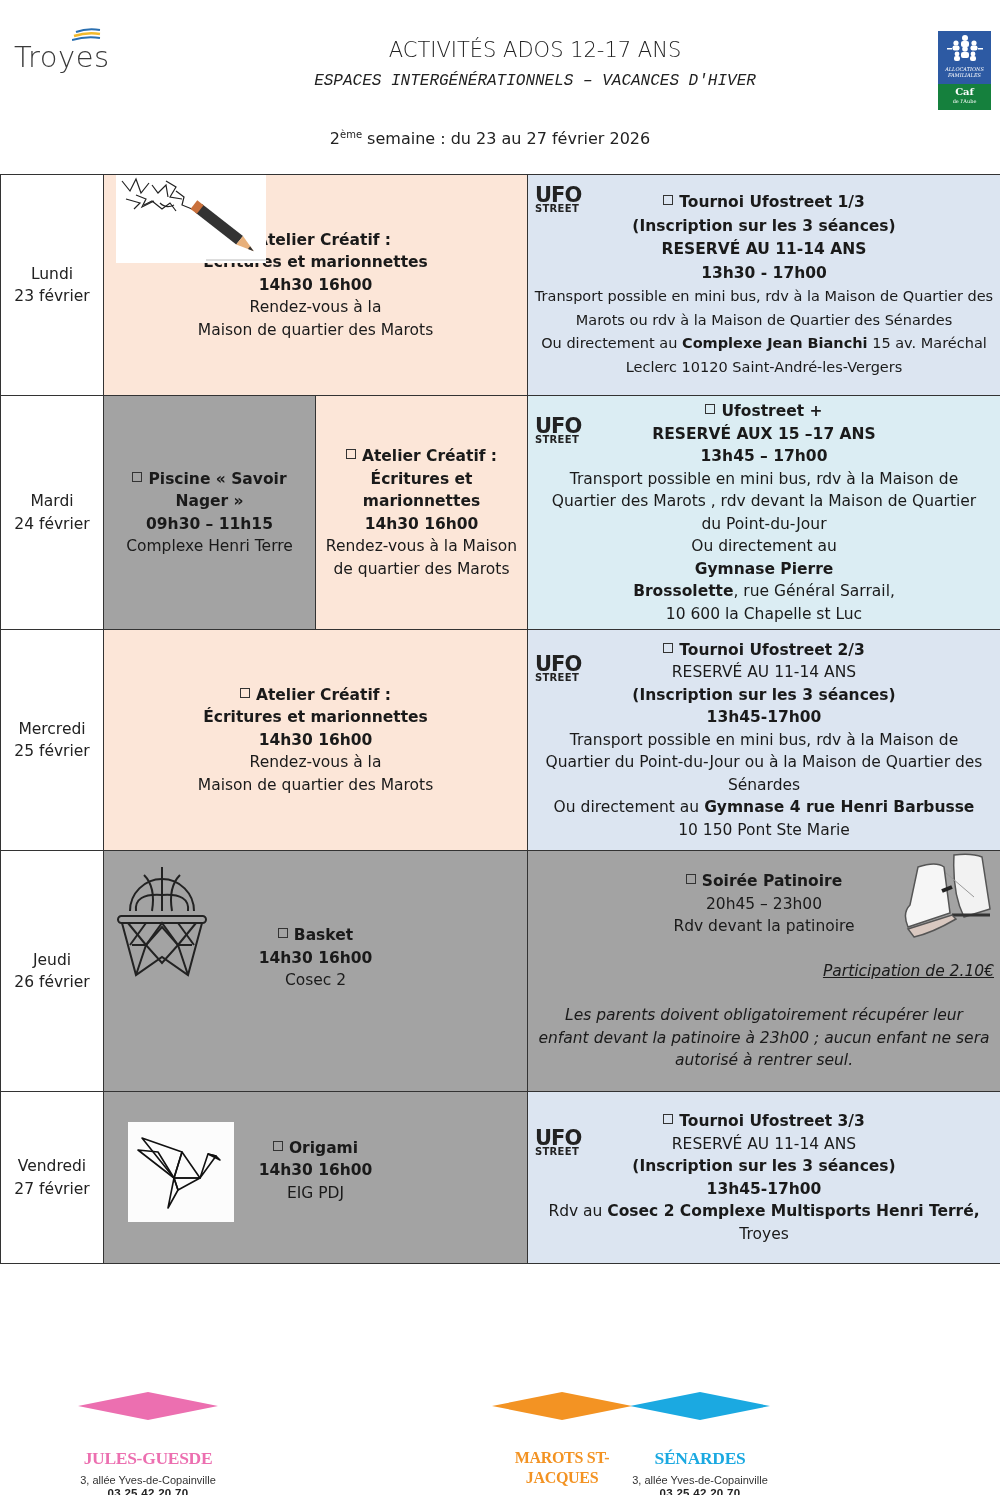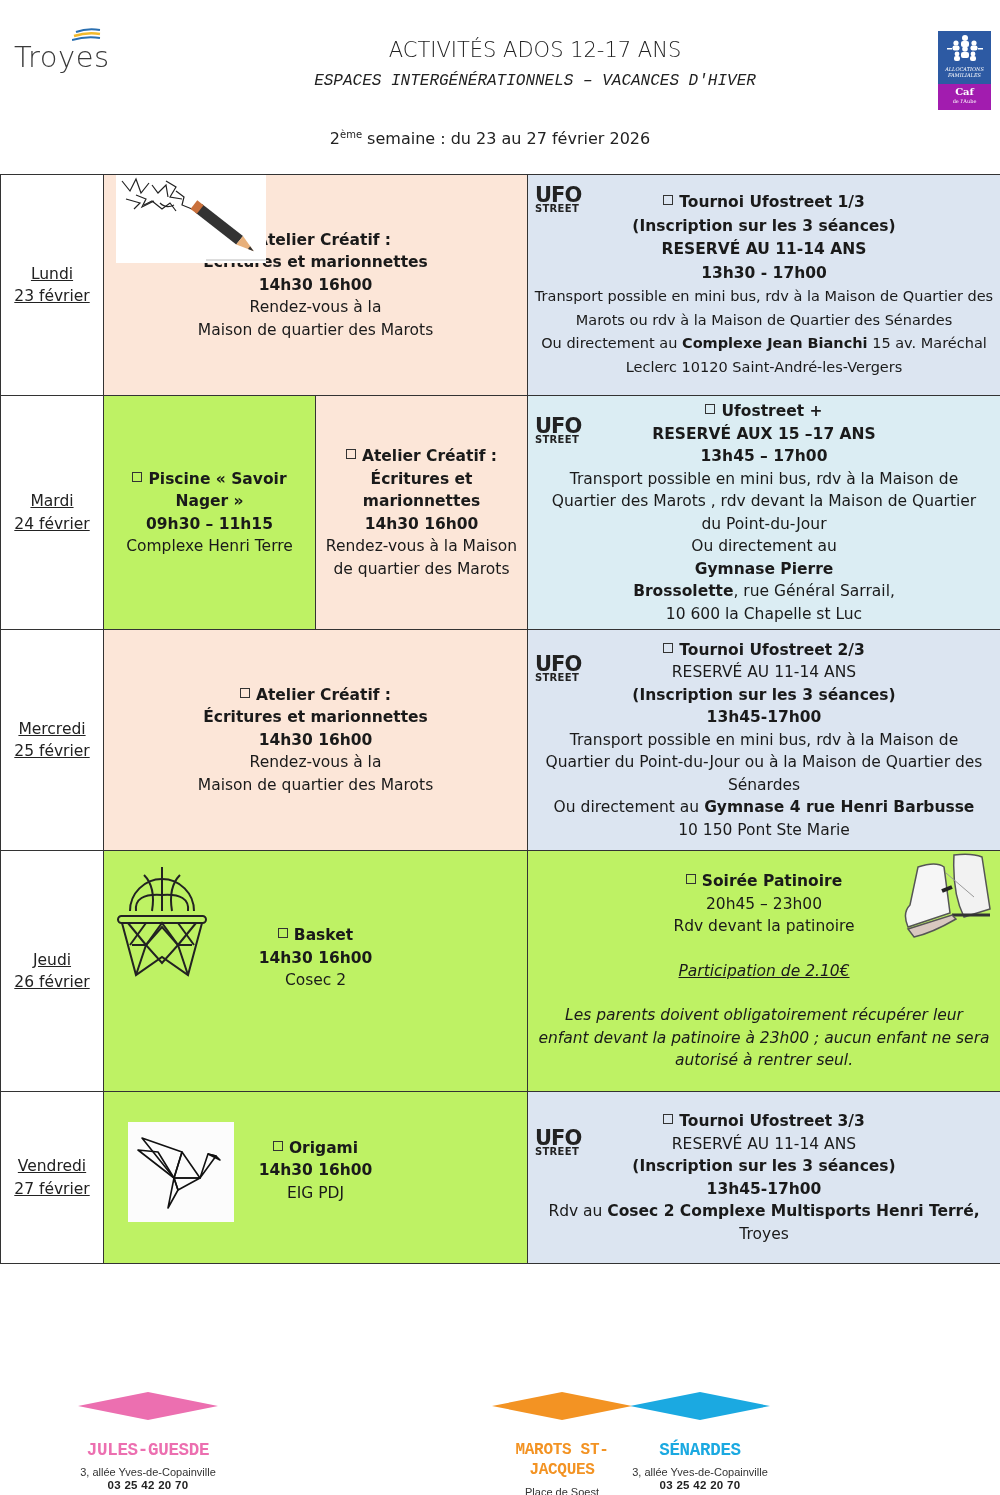--- a/index.html
+++ b/index.html
@@ -8,52 +8,52 @@
     font-family: "DejaVu Sans", "Liberation Sans", sans-serif; color: #1a1a1a;
     overflow: hidden;
   }
   .logo-troyes { position: absolute; left: 14px; top: 28px; width: 110px; height: 50px; }
   .logo-troyes .waves { position: absolute; left: 58px; top: 0; width: 30px; height: 14px; }
   .logo-troyes .word { position: absolute; left: 0; top: 12px; font-family: "DejaVu Sans", sans-serif; font-size: 29px; color: #3a3a3a; letter-spacing: 0.5px; font-weight: 300; }
   .caf-logo { position: absolute; left: 938px; top: 31px; width: 53px; height: 79px; }
   .caf-top { background: #2d5aa3; height: 53px; position: relative; color: #fff; text-align: center; }
   .caf-top .people { position: absolute; left: 0; right: 0; top: 3px; font-size: 22px; line-height: 24px; }
   .caf-top .alloc { position: absolute; left: 0; right: 0; top: 35px; font-size: 5px; line-height: 6px; font-style: italic; font-family: "DejaVu Serif", serif; }
-  .caf-bottom { background: #a21caf; height: 26px; color: #fff; text-align: center; font-family: "DejaVu Serif", serif; }
+  .caf-bottom { background: #15803d; height: 26px; color: #fff; text-align: center; font-family: "DejaVu Serif", serif; }
   .caf-bottom .caf-word { font-size: 10px; font-weight: bold; line-height: 13px; padding-top: 1px; }
   .caf-bottom .aube { font-size: 5px; line-height: 7px; }
 
   .title { position: absolute; left: 200px; width: 670px; top: 38px; text-align: center; font-size: 21px; color: #222; font-weight: 300; }
   .subtitle { position: absolute; left: 200px; width: 670px; top: 72px; text-align: center; font-size: 16px; font-style: italic; color: #222; font-family: Liberation Mono, monospace; }
   .week { position: absolute; left: 200px; width: 580px; top: 129px; text-align: center; font-size: 16px; color: #222; }
   .week sup { font-size: 10px; }
 
   table.sched { position: absolute; left: 0; top: 174px; width: 1000px; border-collapse: collapse; table-layout: fixed; }
   table.sched td { border: 1.5px solid #333; text-align: center; vertical-align: middle; font-size: 15.5px; line-height: 22.5px; padding: 0 6px; position: relative; }
-  .day { background: #fff; color: #222; text-decoration: underline; }
+  .day { background: #fff; color: #222; }
   .peach { background: #fce6d8; }
   .blue { background: #dce5f1; }
   .lightblue { background: #dbedf3; }
-  .white { background: #bef264; }
+  .white { background: #a3a3a3; }
   .b { font-weight: bold; }
   .it { font-style: italic; }
-  .ul { text-decoration: underline; }
+  .ul { text-decoration: underline; text-align: right; }
   .box { display: inline-block; width: 8px; height: 8px; border: 1px solid #333; margin-right: 6px; vertical-align: 2px; }
   .ufo { position: absolute; left: 7px; width: 50px; text-align: left; font-weight: 900; color: #222; line-height: 1; }
   .ufo .u1 { font-size: 21px; letter-spacing: -1px; display: block; }
   .ufo .u2 { font-size: 10px; letter-spacing: 0.3px; display: block; margin-top: -2px; }
   .pic-pencil { position: absolute; left: 12px; top: 0; width: 150px; height: 88px; }
   .pic-basket { position: absolute; left: 12px; top: 14px; width: 92px; height: 116px; }
   .pic-origami { position: absolute; left: 24px; top: 30px; width: 106px; height: 100px; background: #fcfcfc; }
   .pic-skates { position: absolute; right: 6px; top: 2px; width: 92px; height: 86px; }
 
   .footer { position: absolute; left: 78px; top: 1392px; width: 840px; height: 90px; }
   .fcol { position: absolute; top: 0; width: 140px; text-align: center; }
   .diamond { width: 140px; height: 28px; }
-  .fname { font-family: Liberation Mono, monospace; font-weight: bold; font-size: 17.5px; margin-top: 16px; line-height: 20px; letter-spacing: -0.3px; }
+  .fname { font-family: Liberation Serif, serif; font-weight: bold; font-size: 17.5px; margin-top: 24px; line-height: 20px; letter-spacing: -0.3px; }
   .faddr { font-family: "Liberation Sans", sans-serif; font-size: 11px; color: #333; line-height: 11px; margin-top: 7px; }
   .fphone { font-family: "Liberation Sans", sans-serif; font-weight: bold; font-size: 11.5px; color: #222; line-height: 14px; letter-spacing: 0.3px; }
 </style>
 </head>
 <body>
 
 <div class="logo-troyes">
   <svg class="waves" viewBox="0 0 30 14">
     <path d="M4 4 Q15 0 28 2" stroke="#2a6fb0" stroke-width="2" fill="none"></path>
     <path d="M2 8 Q15 4 28 6" stroke="#f2b92b" stroke-width="2.5" fill="none"></path>

